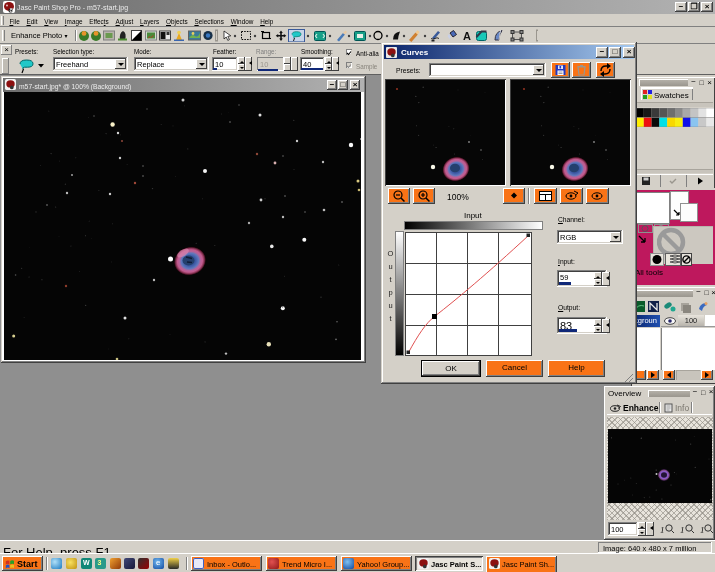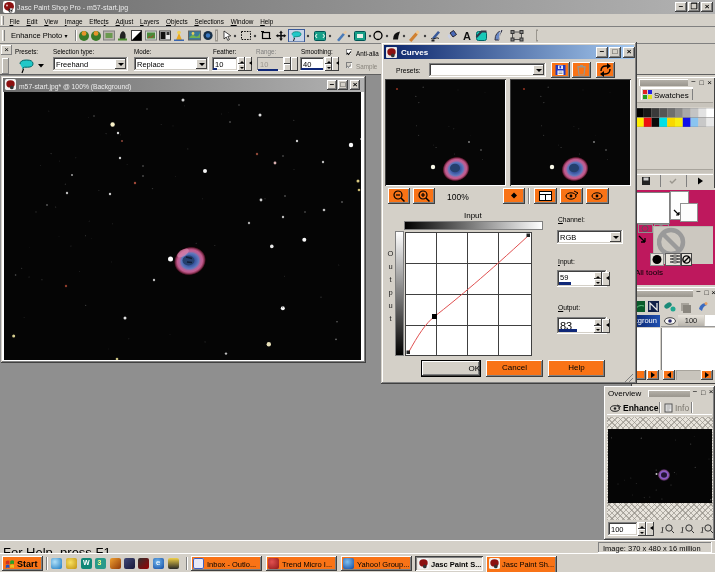--- a/index.html
+++ b/index.html
@@ -689,32 +689,32 @@
   <div class="spn lfa" style="left:221px;top:230px;width:8px;height:14px"></div>
   <div class="abs cap" style="left:177px;top:261px;font-size:8px"><u>O</u>utput:</div>
   <div class="abs sunk" style="left:176px;top:275px;width:50px;height:17px;background:#fff">
     <span style="position:absolute;left:3px;top:3px;font-size:11px">83</span>
     <span style="position:absolute;left:2px;bottom:2px;width:18px;height:3px;background:#102878"></span>
   </div>
   <div class="spn upa" style="left:213px;top:277px;width:8px;height:7px"></div>
   <div class="spn dna" style="left:213px;top:284px;width:8px;height:7px"></div>
   <div class="spn lfa" style="left:221px;top:277px;width:8px;height:14px"></div>
 
-  <div class="abs" style="left:40px;top:318px;width:60px;height:17px;background:#d4d0c8;border:1px solid #000;box-shadow:inset -1px -1px #404040,inset 1px 1px #fff,inset -2px -2px #808080;text-align:right;line-height:15px;font-size:8px">OK</div>
+  <div class="abs" style="left:40px;top:318px;width:60px;height:17px;background:#d4d0c8;border:1px solid #000;box-shadow:inset -1px -1px #404040,inset 1px 1px #fff,inset -2px -2px #808080;text-align:center;line-height:15px;font-size:8px">OK</div>
   <div class="abs btn" style="left:105px;top:318px;width:57px;height:17px;text-align:center;line-height:16px;font-size:8px">Cancel</div>
   <div class="abs btn" style="left:167px;top:318px;width:57px;height:17px;text-align:center;line-height:16px;font-size:8px">Help</div>
   <svg class="abs" style="left:243px;top:331px" width="10" height="10">
         <path d="M9 1 L1 9 M9 5 L5 9" stroke="#808080"></path>
       </svg>
 </div>
 
 <div class="abs face" style="left:0;top:540px;width:715px;height:13px;border-top:1px solid #fff">
   <div class="abs" style="left:3px;top:4px;font-size:13px">For Help, press F1</div>
   <div class="abs sunk1" style="left:598px;top:1px;width:114px;height:11px">
-        <span style="position:absolute;left:5px;top:2px;font-size:7.5px">Image:  370 x 480 x 16 million</span>
+        <span style="position:absolute;left:5px;top:2px;font-size:7.5px">Image:  640 x 480 x 7 million</span>
       </div>
 </div>
 
 <div class="abs face" style="left:0;top:553px;width:715px;height:19px;border-top:1px solid #fff">
   <div class="abs btn" style="left:2px;top:2px;width:41px;height:15px">
     <svg class="abs" style="left:3px;top:2px" width="11" height="11" viewBox="0 0 11 11">
       <path d="M0.8 3.2 q1.8 -1.4 3.6 -0.4 l0 3.4 q-1.8 -1 -3.6 0.4 z" fill="#d03020"></path>
       <path d="M5.2 2.9 q1.8 -1 3.8 -0.2 l0 3.4 q-2 -0.8 -3.8 0.2 z" fill="#28a028"></path>
       <path d="M0.8 7.4 q1.8 -1.4 3.6 -0.4 l0 3 q-1.8 -1 -3.6 0.4 z" fill="#2050c8"></path>
       <path d="M5.2 7.1 q1.8 -1 3.8 -0.2 l0 3 q-2 -0.8 -3.8 0.2 z" fill="#e8c020"></path>

